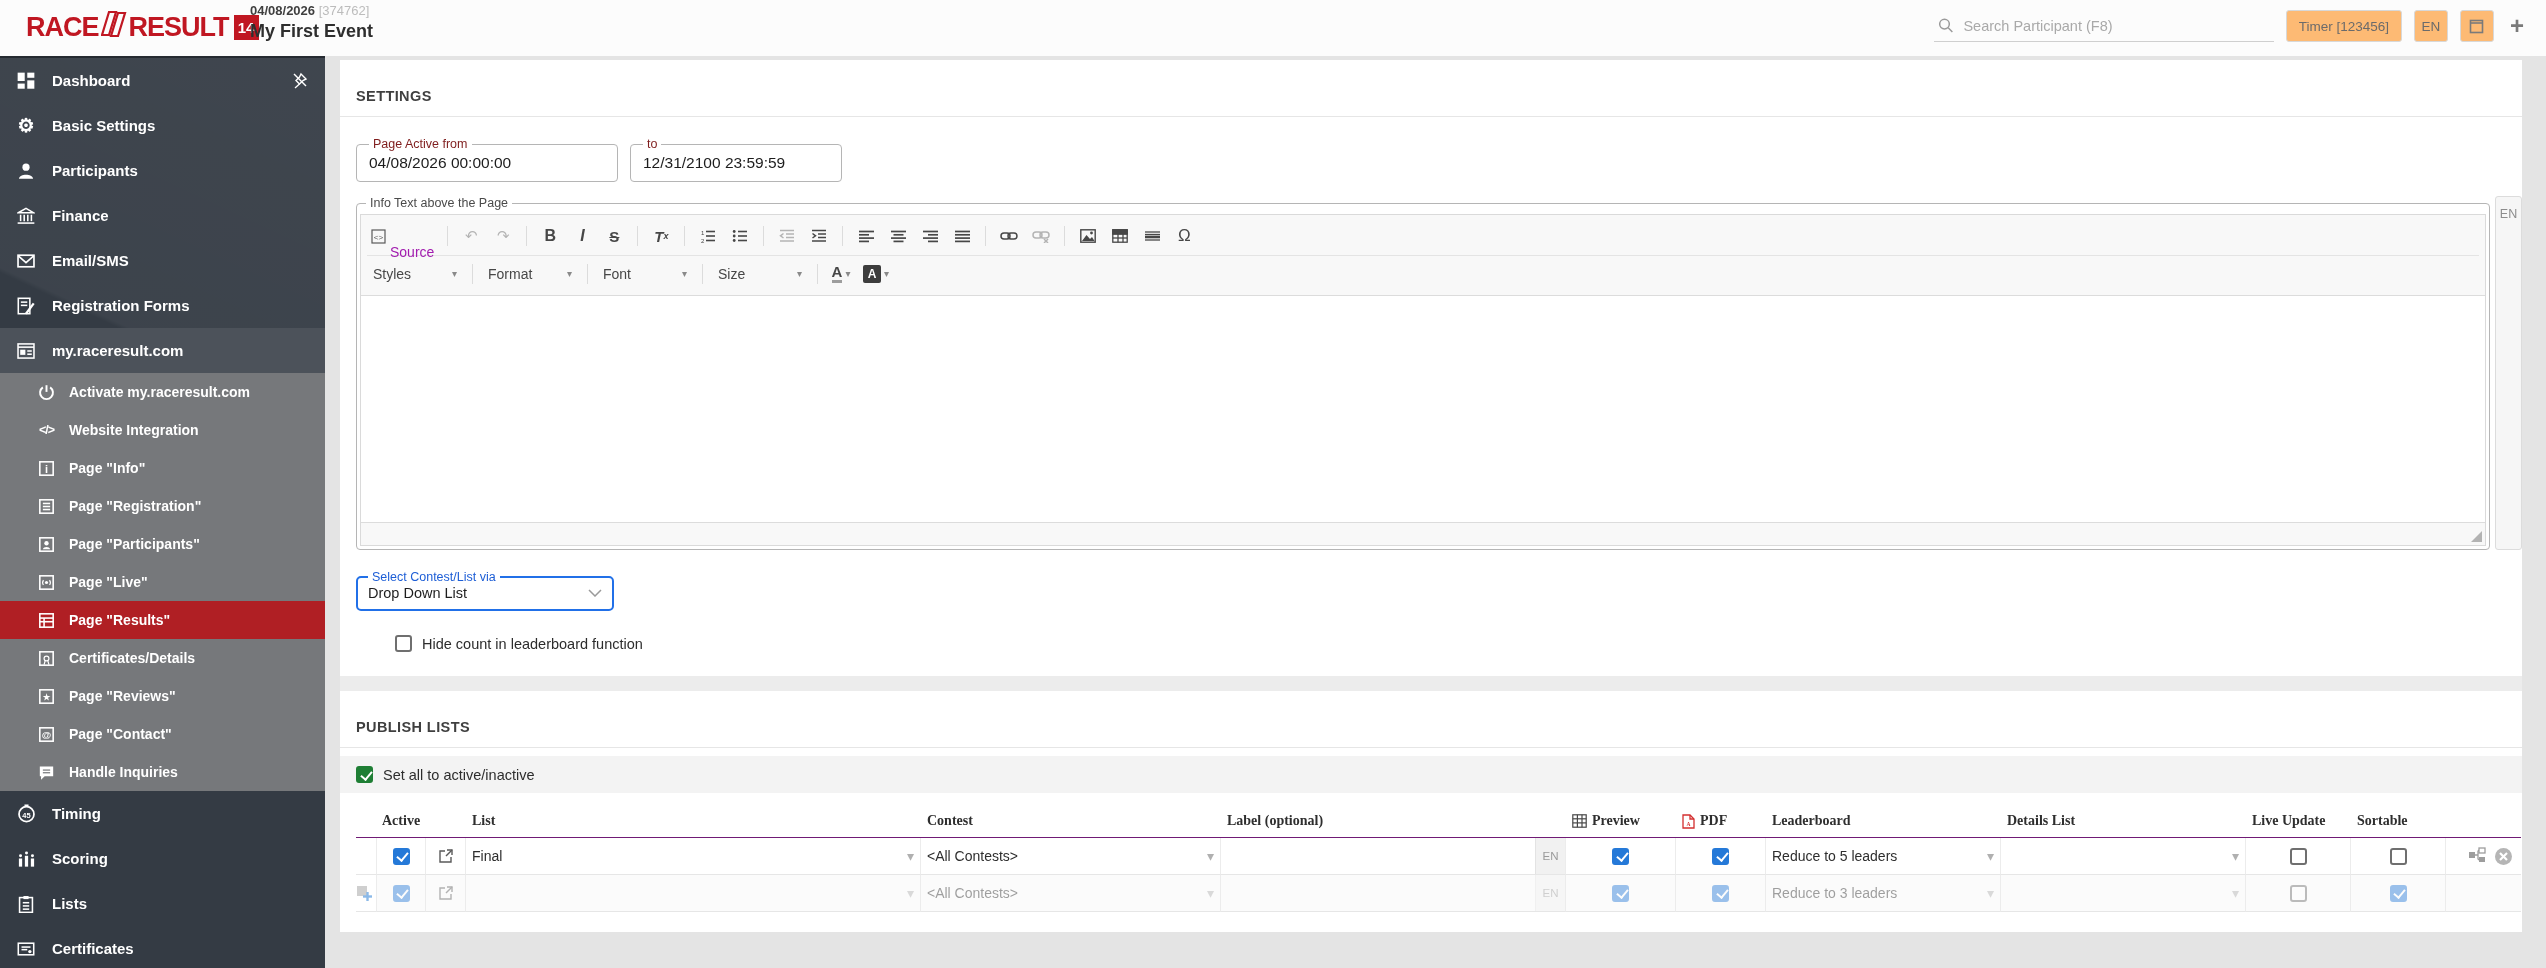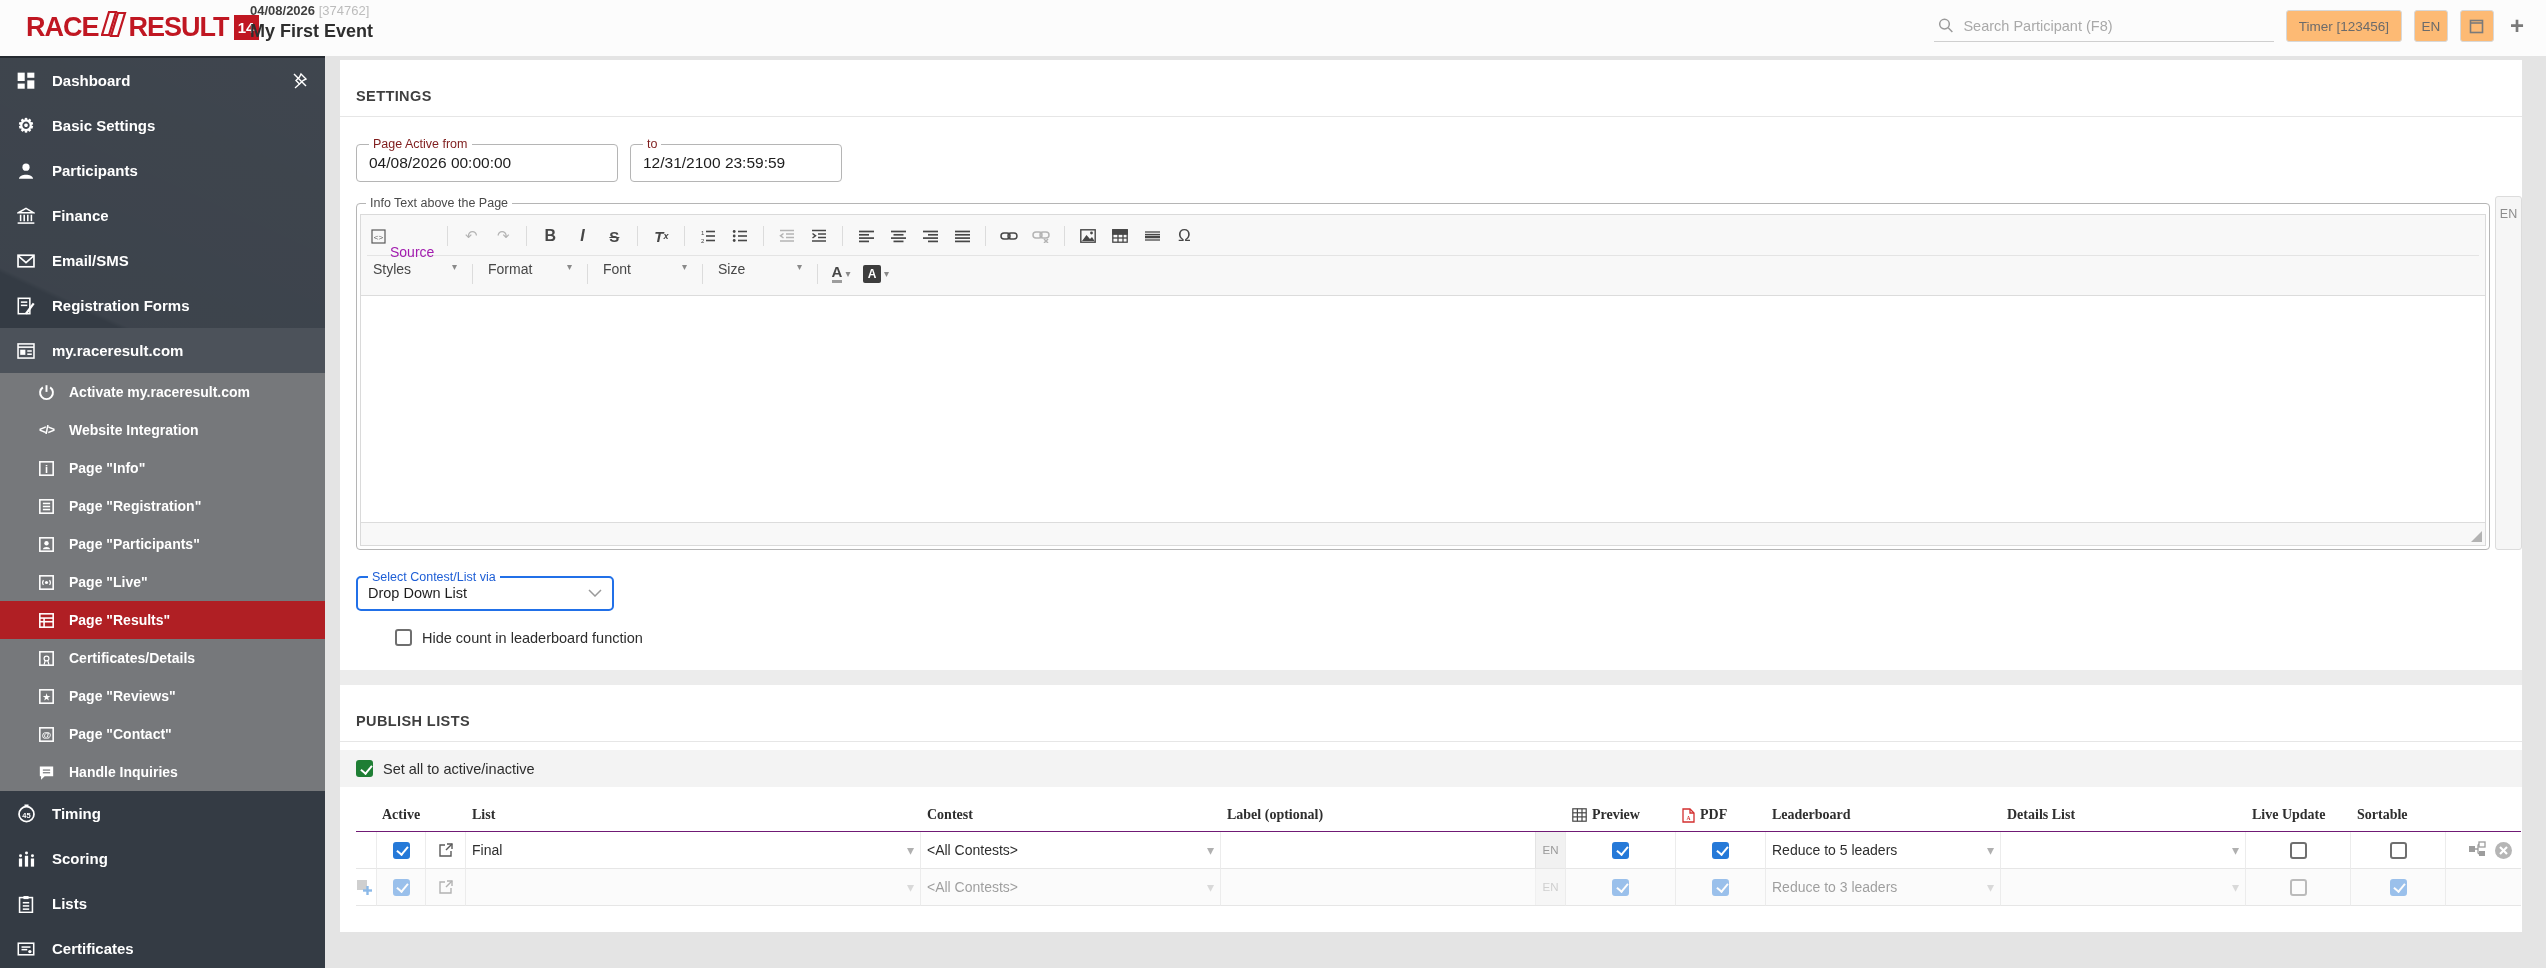--- a/index.html
+++ b/index.html
@@ -62,21 +62,21 @@
   fieldset.editor-fs { width:2140px; border:1px solid #b5b5b5; border-radius:4px; margin:0; padding:4px 3px 3px 3px; }
   fieldset.editor-fs legend { font-size:12.5px; color:#4a4a4a; padding:0 4px; margin-left:6px; }
   .ck { border:1px solid #dadada; }
   .ck-toolbar { background:#f8f8f8; border-bottom:1px solid #dcdcdc; padding:4px 6px 6px 6px; }
   .ck-row { display:flex; align-items:center; gap:4px; height:34px; }
   .vsep { width:1px; height:20px; background:#dcdcdc; margin:0 5px; }
   .tbtn { min-width:28px; height:26px; display:flex; align-items:center; justify-content:center;
           border-radius:2px; cursor:pointer; color:#474747; font-size:15px; padding:0 4px; }
   .tbtn.dis { opacity:.38; }
   .src-label { font-size:14px; color:#a21caf; margin-left:4px;margin-top:32px; }
-  .ck-dd { display:flex; justify-content:space-between; min-width:96px; height:26px;
+  .ck-dd { display:flex; align-items:center; justify-content:space-between; min-width:96px; height:26px;
            padding:0 6px; color:#474747; font-size:14px; cursor:pointer; }
   .ck-dd .caret { color:#8a8a8a; font-size:10px; margin-left:10px; }
   .bold-b { font-weight:bold; font-size:16px; }
   .ital-i { font-style:italic; font-size:16px; font-weight:bold; }
   .strike-s { text-decoration:line-through; font-weight:bold; font-size:15px; }
   .rmv-t { font-weight:bold; font-size:15px; font-style:italic; }
   .rmv-t sub { font-size:9px; }
   .colorA { font-weight:bold; font-size:15px; border-bottom:3px solid #9d9d9d; line-height:1.1; }
   .bgA { width:18px; height:18px; background:#3d3d3d; color:#fff; font-weight:bold; font-size:12px;
          display:flex; align-items:center; justify-content:center; border-radius:2px; }
@@ -89,21 +89,21 @@
 
   
   fieldset.sel-fs { border:2px solid #2170e8; border-radius:5px; margin:20px 0 0 16px; width:258px;
                     padding:0 10px 8px 10px; cursor:pointer; }
   fieldset.sel-fs legend { font-size:12.5px; color:#1d5ed6; padding:0 4px; }
   .sel-val { display:flex; align-items:center; justify-content:space-between; font-size:14.5px; color:#1d1d1d; padding-top:1px; }
   .sel-val .caret { color:#9a9a9a; }
 
   
   .cb-row { display:flex; align-items:center; gap:10px; margin-left:16px; font-size:14.5px; color:#2d2d2d; }
-  .cb-row.first { margin-top:20px; } .cb-row.second { margin-top:18px;padding-left:39px; }
+  .cb-row.first { margin-top:20px; } .cb-row.second { margin-top:24px;padding-left:39px; }
   .cb { width:17px; height:17px; border:2px solid #6f6f6f; border-radius:3px; background:#fff; position:relative; flex:0 0 17px; cursor:pointer; }
   .cb.checked { background:#2579d8; border-color:#2579d8; }
   .cb.checked::after { content:""; position:absolute; left:4.5px; top:0.5px; width:5px; height:9px;
                        border:solid #fff; border-width:0 2.5px 2.5px 0; transform:rotate(40deg); }
   .cb.green.checked { background:#1e7e34; border-color:#1e7e34; }
 
   .setall-band { background:#f3f3f3; margin-top:8px; padding:10px 0 10px 16px; }
   .setall-band .cb-row { margin-left:0; }
 
   

